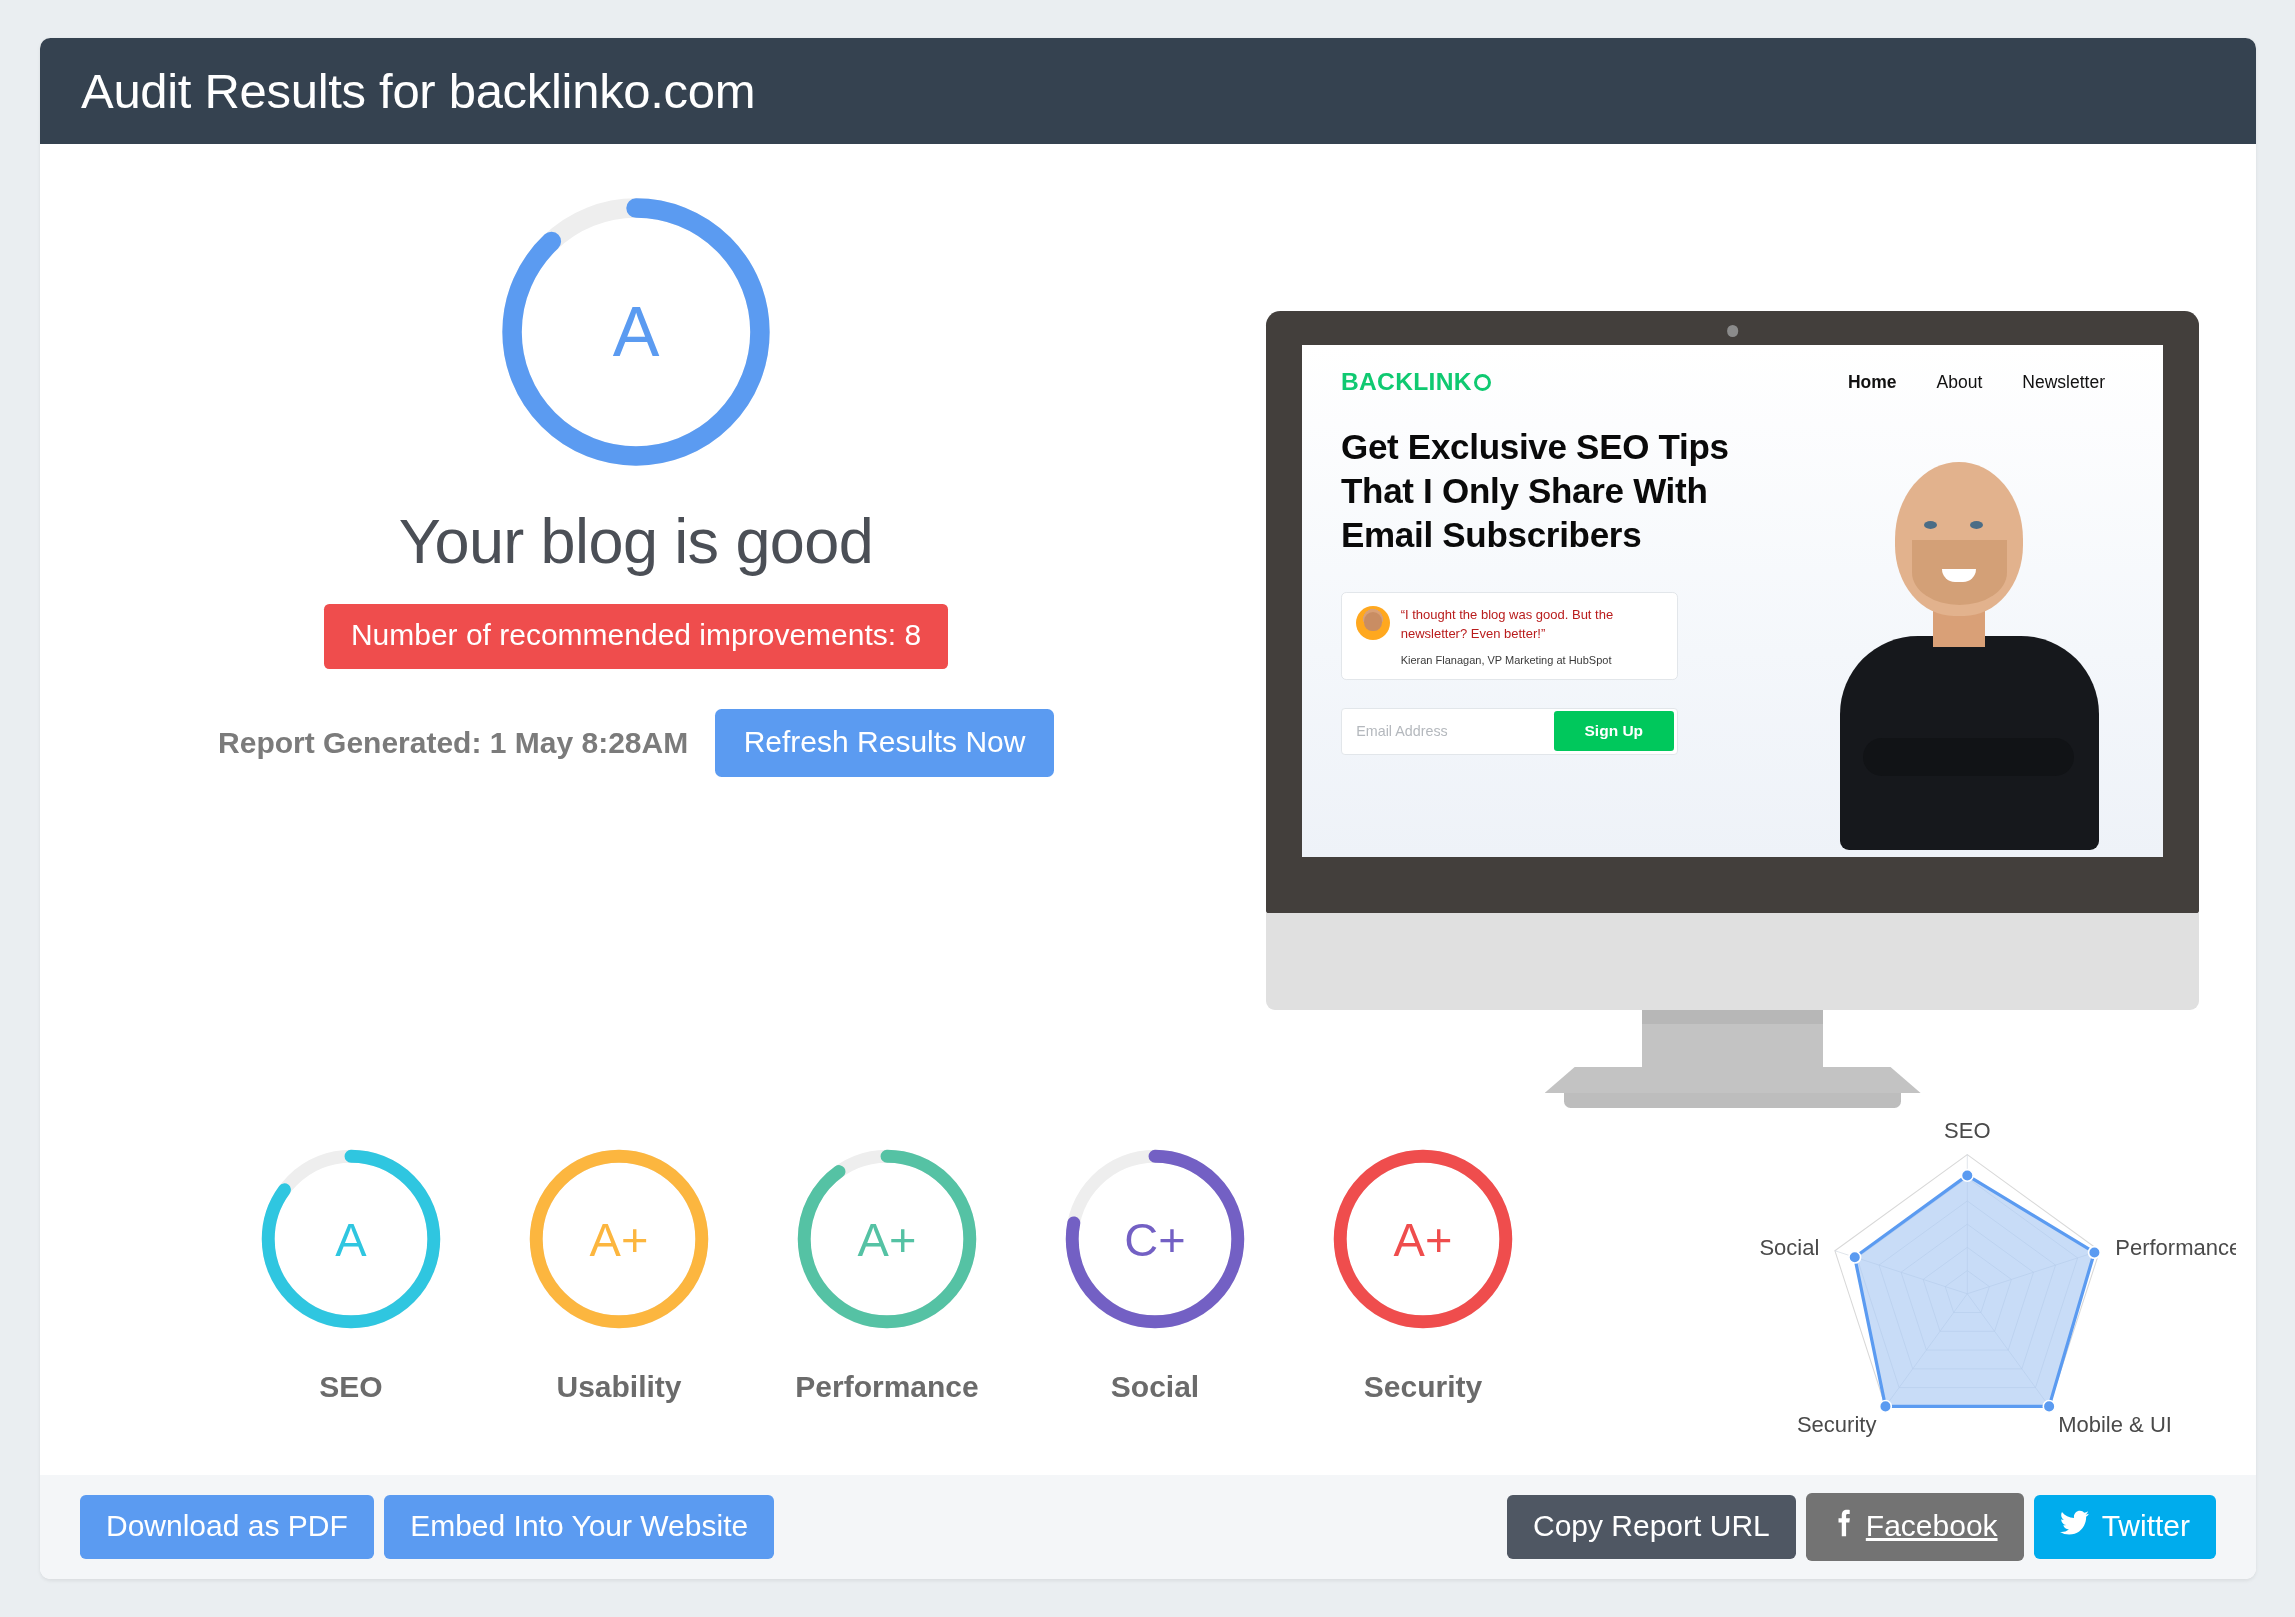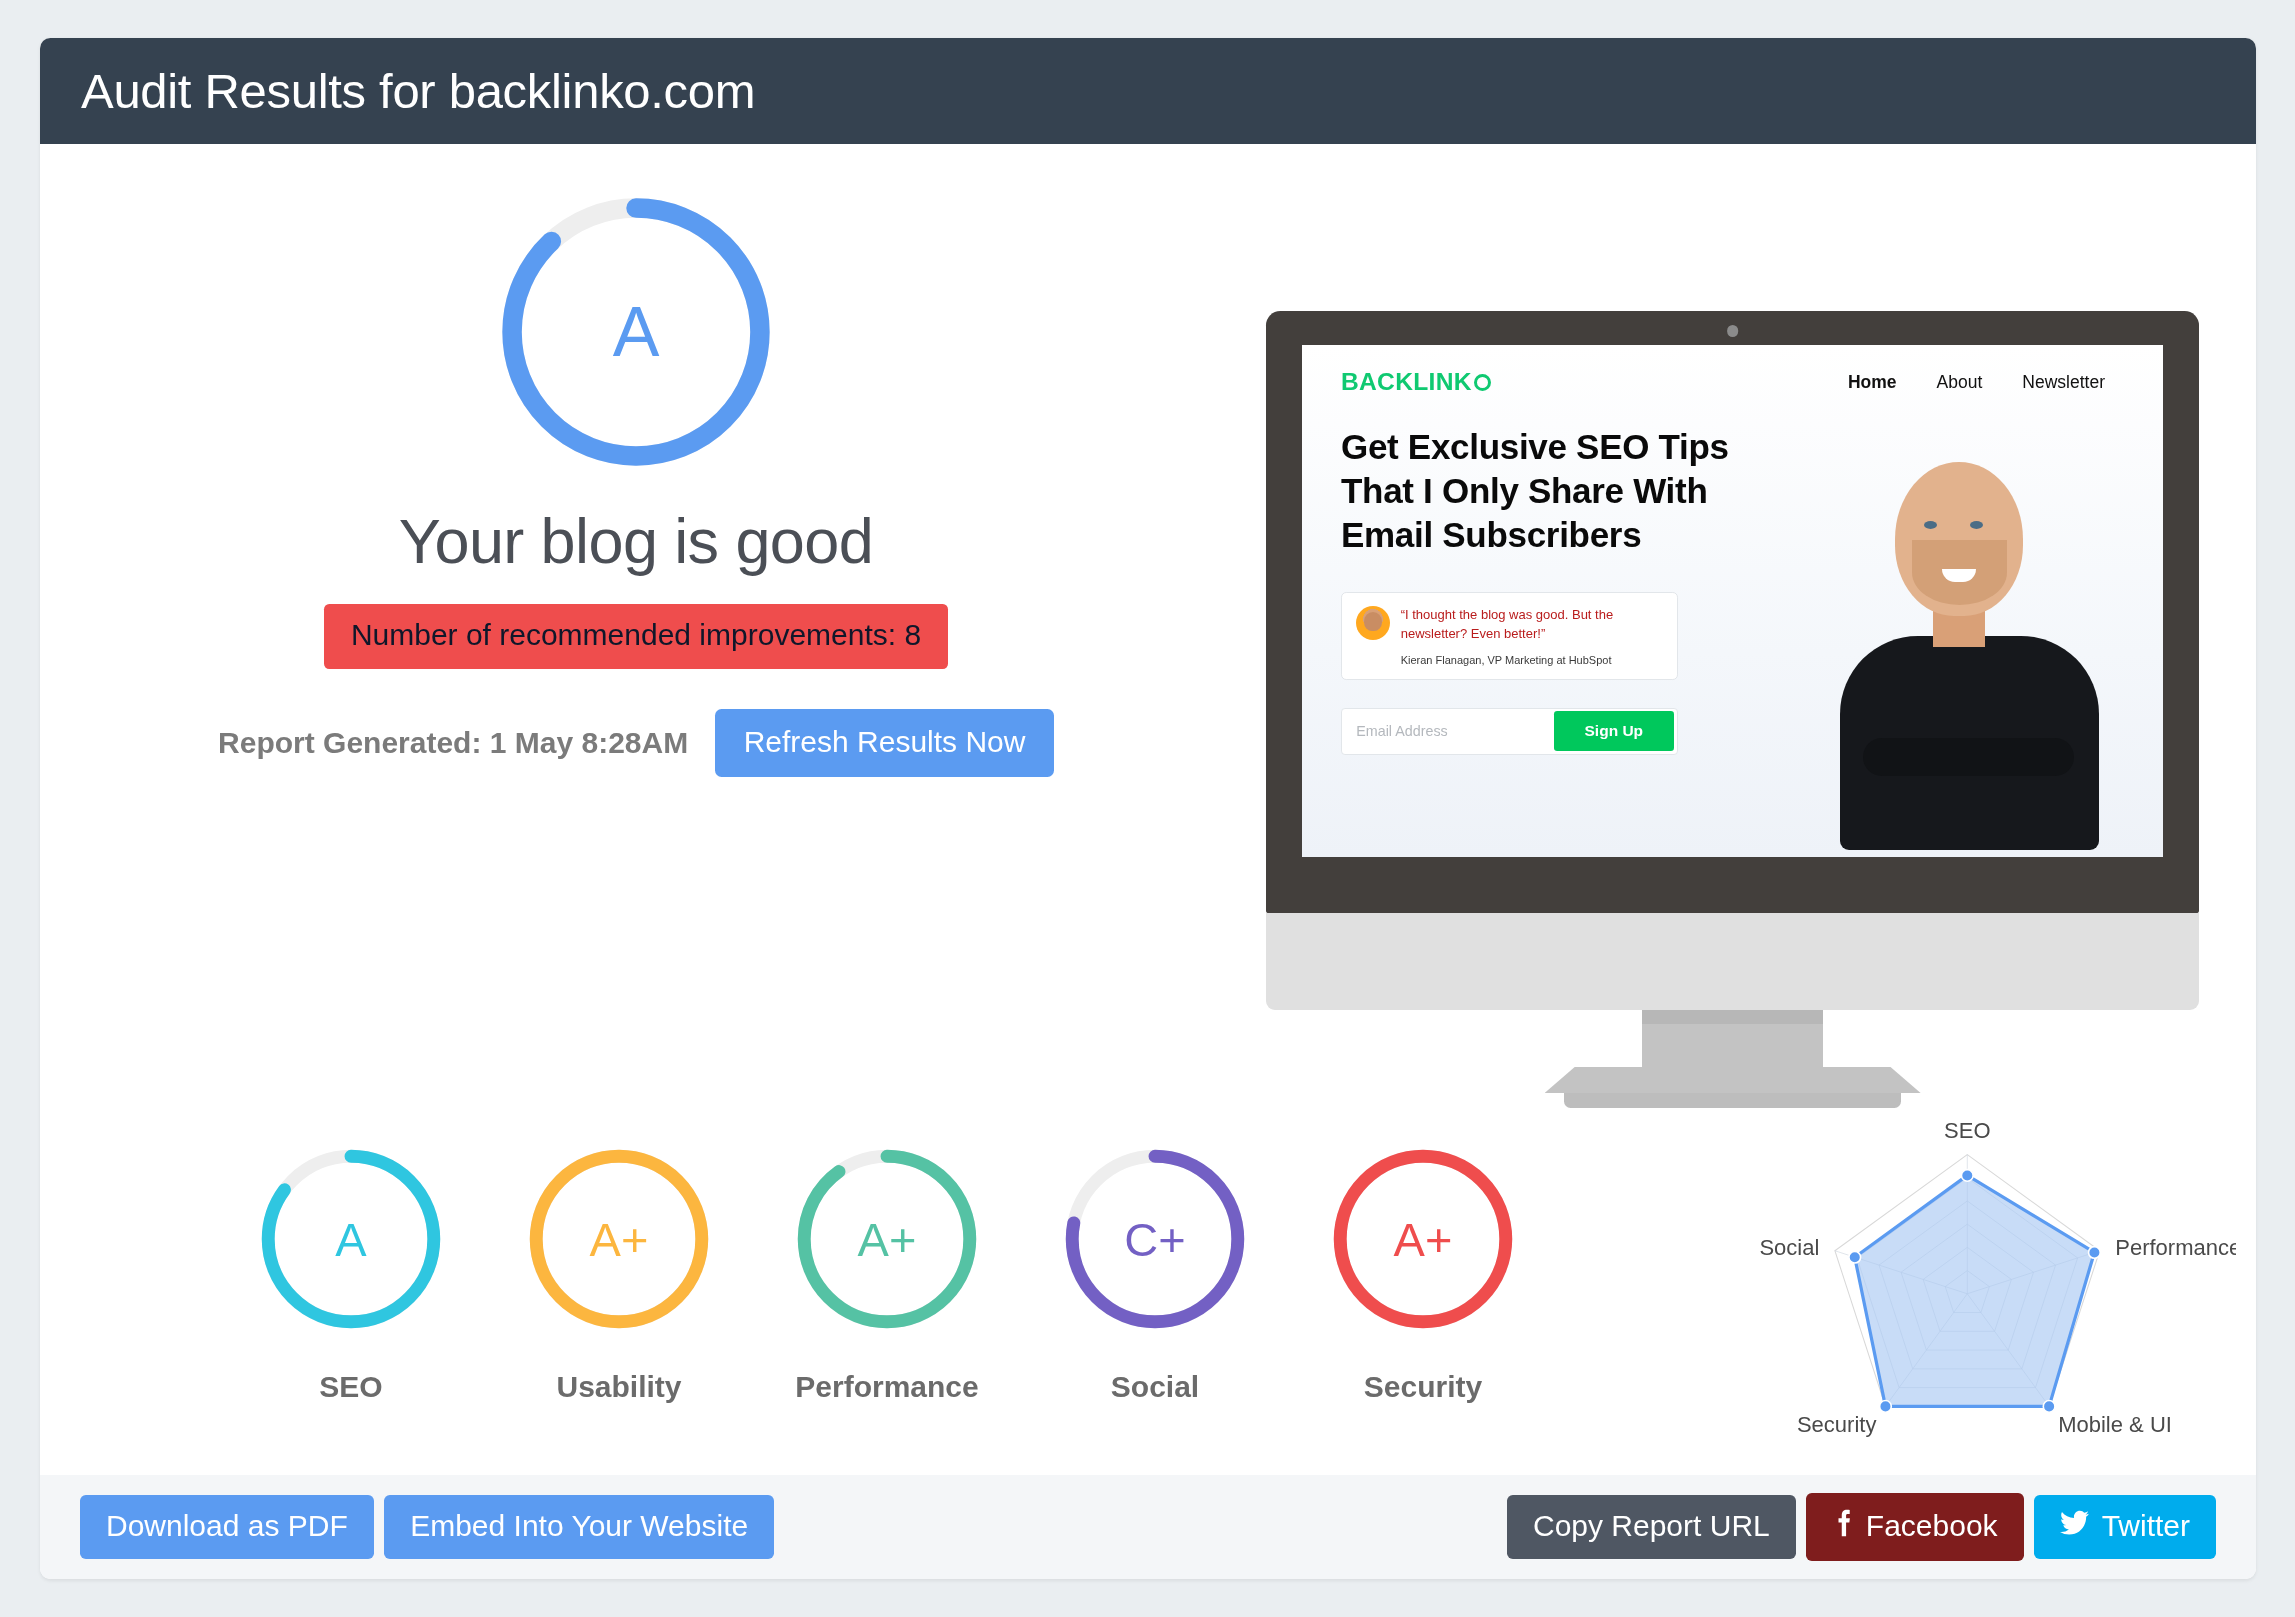--- a/index.html
+++ b/index.html
@@ -51,21 +51,21 @@
     letter-spacing: 0px;
   }
   .headline {
     margin-top: 27px;
     font-size: 63px; font-weight: 400; color: #4b4f56;
     letter-spacing: -0.6px;
   }
   .improvements-badge {
     margin-top: 27px;
     background: #ef4d4d;
-    color: #0f172a;
+    color: #ffffff;
     font-size: 30px;
     border-radius: 5.2px;
     padding: 14.3px 27px 17px 27px;
   }
   .report-row {
     margin-top: 40px;
     display: flex; align-items: center; gap: 27px;
   }
   .report-gen {
     font-size: 30px; font-weight: bold; color: #7b7b7b;
@@ -237,21 +237,21 @@
   .footer-left, .footer-right { display: flex; align-items: center; gap: 10.4px; }
   .fbtn {
     border: none; border-radius: 5.8px; color: #fff;
     font-size: 30px; font-weight: 400; cursor: pointer;
     padding: 15.5px 26px 18px 26px;
     display: inline-flex; align-items: center; gap: 11.7px;
     line-height: 1;
   }
   .fbtn.blue { background: #5b9bf1; }
   .fbtn.dark { background: #4f5763; }
-  .fbtn.fb   { background: #7f1d1d; }
+  .fbtn.fb   { background: #737373; text-decoration: underline; }
   .fbtn.tw   { background: #00aced; }
   .fbtn .gl { font-size: 30px; line-height: 1; }
 </style>
 </head>
 <body>
 
 <div class="page">
   <div class="card">
 
     <div class="card-header">

